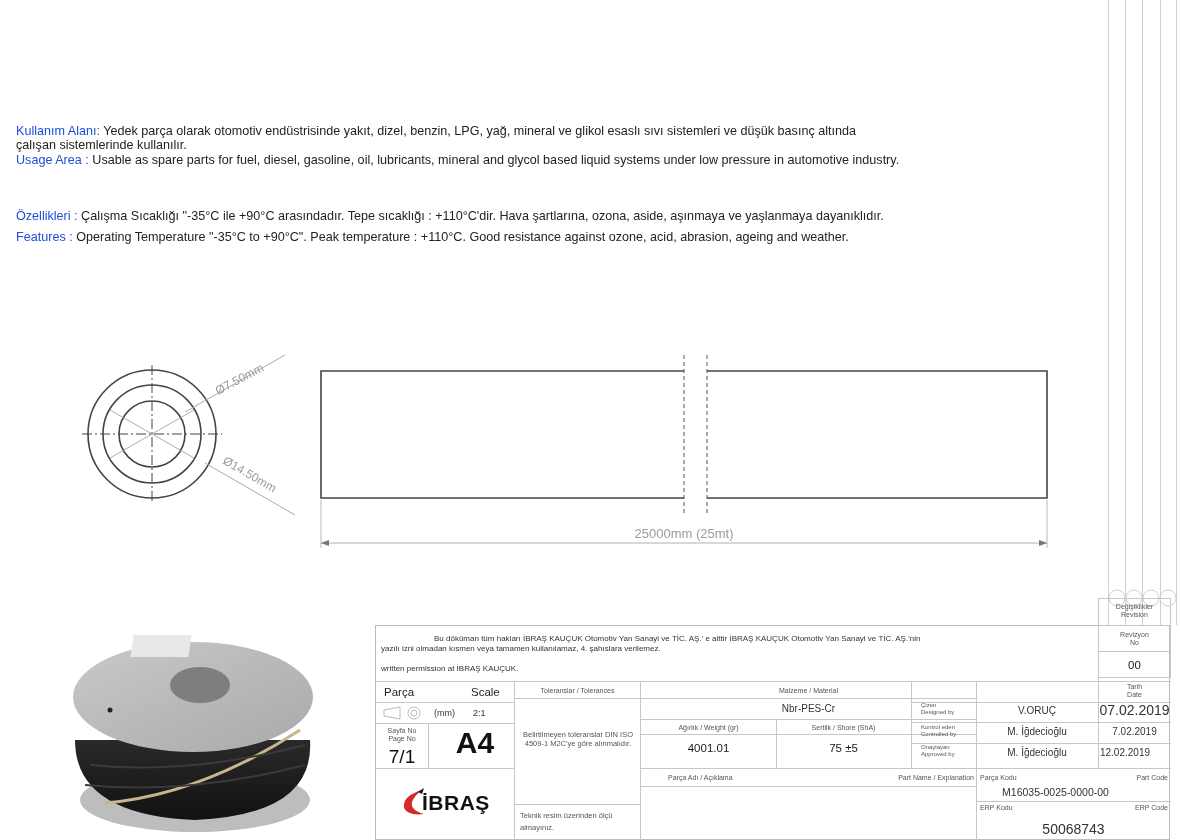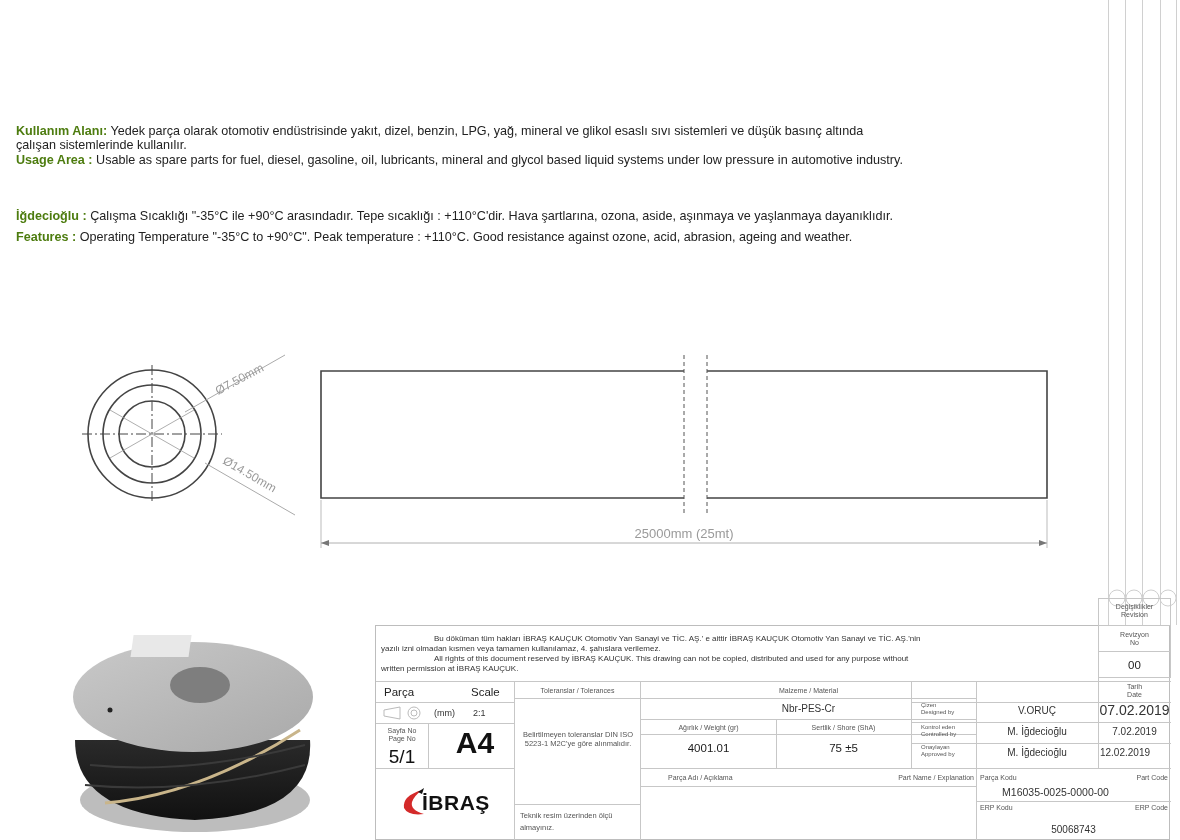--- a/index.html
+++ b/index.html
@@ -6,21 +6,21 @@
     html, body { width: 1180px; height: 840px; background: #ffffff; overflow: hidden; }
     body { position: relative; font-family: "Liberation Sans", sans-serif; color: #1a1a1a; }
 
     .abs { position: absolute; }
 
     
     .vline { position: absolute; top: 0; width: 1px; background: #d0d0d0; height: 625px; }
 
     
     .para { position: absolute; left: 16px; font-size: 12.6px; line-height: 15px; color: #222; white-space: nowrap; }
-    .para b { font-weight: bold; color: #4d7c0f; }
+    .para b { font-weight: normal; color: #1d4ed8; }
 
     
     svg { position: absolute; left: 0; top: 0; }
 
     
     .tb { position: absolute; border: 1px solid #bdbdbd; background: #fff; }
     .cell { position: absolute; border-right: 1px solid #c7c7c7; border-bottom: 1px solid #c7c7c7; overflow: hidden; }
     .tiny { font-size: 7px; line-height: 8px; color: #555; }
     .small { font-size: 9px; line-height: 11px; color: #333; }
     .med { font-size: 11.5px; color: #222; }
@@ -43,21 +43,21 @@
   <circle cx="9" cy="10" r="8" fill="none" stroke="#cfcfcf"></circle>
   <circle cx="26" cy="10" r="8" fill="none" stroke="#cfcfcf"></circle>
   <circle cx="43" cy="10" r="8" fill="none" stroke="#cfcfcf"></circle>
   <circle cx="60" cy="10" r="8" fill="none" stroke="#cfcfcf"></circle>
 </svg>
 
 <div class="para" style="top:124px;"><b>Kullanım Alanı:</b> <span>Yedek parça olarak otomotiv endüstrisinde yakıt, dizel, benzin, LPG, yağ, mineral ve glikol esaslı sıvı sistemleri ve düşük basınç altında</span></div>
 <div class="para" style="top:138px;"><span>çalışan sistemlerinde kullanılır.</span></div>
 <div class="para" style="top:153px;"><b>Usage Area :</b> <span>Usable as spare parts for fuel, diesel, gasoline, oil, lubricants, mineral and glycol based liquid systems under low pressure in automotive industry.</span></div>
 
-<div class="para" style="top:209px;"><b>İğdecioğlu :</b> <span>Çalışma Sıcaklığı "-35°C ile +90°C arasındadır. Tepe sıcaklığı : +110°C'dir. Hava şartlarına, ozona, aside, aşınmaya ve yaşlanmaya dayanıklıdır.</span></div>
+<div class="para" style="top:209px;"><b>Özellikleri :</b> <span>Çalışma Sıcaklığı "-35°C ile +90°C arasındadır. Tepe sıcaklığı : +110°C'dir. Hava şartlarına, ozona, aside, aşınmaya ve yaşlanmaya dayanıklıdır.</span></div>
 <div class="para" style="top:230px;"><b>Features :</b> <span>Operating Temperature "-35°C to +90°C". Peak temperature : +110°C.  Good resistance against ozone, acid, abrasion, ageing and weather.</span></div>
 
 <svg width="1180" height="600" viewBox="0 0 1180 600">
 
   <g stroke="#444" fill="none">
     <circle cx="152" cy="434" r="64" stroke-width="1.6"></circle>
     <circle cx="152" cy="434" r="49" stroke-width="1.6"></circle>
     <circle cx="152" cy="434" r="33" stroke-width="1.6"></circle>
     <line x1="82" y1="434" x2="222" y2="434" stroke-width="1" stroke-dasharray="10,3,2,3"></line>
     <line x1="152" y1="365" x2="152" y2="503" stroke-width="1" stroke-dasharray="10,3,2,3"></line>
@@ -105,21 +105,20 @@
   <ellipse cx="133" cy="72" rx="120" ry="55" fill="url(#spoolTop)"></ellipse>
   <ellipse cx="140" cy="60" rx="30" ry="18" fill="#7e7e7e"></ellipse>
   <rect x="75" y="10" width="58" height="22" fill="#e8e8e8" transform="skewX(-8)"></rect>
   <circle cx="50" cy="85" r="2.5" fill="#222"></circle>
 </svg>
 
 <div class="tb" style="left:363px; top:625px; width:795px; height:215px;margin-left:12px;">
 
   <div class="notice" style="left:58px; top:8px;">Bu döküman tüm hakları İBRAŞ KAUÇUK Otomotiv Yan Sanayi ve TİC. AŞ.' e aittir İBRAŞ KAUÇUK Otomotiv Yan Sanayi ve TİC. AŞ.'nin</div>
   <div class="notice" style="left:5px; top:18px;">yazılı izni olmadan kısmen veya tamamen kullanılamaz, 4. şahıslara verilemez.</div>
-  <div class="notice" style="left:58px; top:28px;">All rights of this document reserved by İBRAŞ KAUÇUK. This drawing can not be copied, distributed and used for any purpose without</div>
   <div class="notice" style="left:5px; top:38px;">written permission at İBRAŞ KAUÇUK.</div>
 
   <div class="cell tiny ctr" style="left:722px; top:-28px; width:73px; height:28px; white-space:pre-line; padding-top:4px; border-left:1px solid #c7c7c7; border-top:1px solid #c7c7c7;">Değişiklikler
 Revision</div>
   <div class="cell tiny ctr" style="left:722px; top:0; width:73px; height:26px; white-space:pre-line; padding-top:5px; border-left:1px solid #c7c7c7;">Revizyon
 No</div>
   <div class="cell med ctr" style="left:722px; top:26px; width:73px; height:26px; line-height:26px; border-left:1px solid #c7c7c7;">00</div>
 
   <div class="abs" style="left:0; top:55px; width:795px; height:1px; background:#c7c7c7;"></div>
 
@@ -131,38 +130,38 @@
     <polygon points="2,4 18,1 18,13 2,10" fill="none" stroke="#bbb"></polygon>
     <circle cx="32" cy="7" r="6" fill="none" stroke="#bbb"></circle>
     <circle cx="32" cy="7" r="3" fill="none" stroke="#bbb"></circle>
   </svg>
   <div class="abs small" style="left:58px; top:82px;">(mm)</div>
   <div class="abs small" style="left:97px; top:82px;">2:1</div>
   <div class="abs" style="left:0; top:97px; width:138px; height:1px; background:#c7c7c7;"></div>
 
   <div class="abs tiny ctr" style="left:0; top:101px; width:52px; white-space:pre-line;">Sayfa No
 Page No</div>
-  <div class="abs ctr" style="left:0; top:120px; width:52px; font-size:19px; color:#111;">5/1</div>
+  <div class="abs ctr" style="left:0; top:120px; width:52px; font-size:19px; color:#111;">7/1</div>
   <div class="abs" style="left:52px; top:97px; width:1px; height:45px; background:#c7c7c7;"></div>
   <div class="abs ctr" style="left:60px; top:100px; width:78px; font-size:30px; font-weight:bold; color:#111;">A4</div>
   <div class="abs" style="left:0; top:142px; width:138px; height:1px; background:#c7c7c7;"></div>
 
   <div class="abs" style="left:22px; top:160px; width:110px; height:36px;">
     <svg width="30" height="32" viewBox="0 0 30 32" style="position:absolute; left:0; top:0;">
       <path d="M24 4 Q4 10 6 22 Q10 30 26 28 Q12 24 14 16 Q16 10 24 4 Z" fill="#d42a2a"></path>
       <path d="M20 6 L26 2 L24 8 Z" fill="#111"></path>
     </svg>
     <span style="position:absolute; left:24px; top:5px; font-size:21px; font-weight:bold; color:#111; letter-spacing:0.5px;">İBRAŞ</span>
   </div>
 
   <div class="abs" style="left:138px; top:55px; width:1px; height:160px; background:#c7c7c7;"></div>
 
   <div class="abs tiny ctr" style="left:139px; top:61px; width:125px;">Toleranslar / Tolerances</div>
   <div class="abs" style="left:139px; top:72px; width:125px; height:1px; background:#c7c7c7;"></div>
-  <div class="abs tiny ctr" style="left:142px; top:104px; width:120px; font-size:7.5px; line-height:9px; white-space:normal;">Belirtilmeyen toleranslar DIN ISO 5223-1 M2C'ye göre alınmalıdır.</div>
+  <div class="abs tiny ctr" style="left:142px; top:104px; width:120px; font-size:7.5px; line-height:9px; white-space:normal;">Belirtilmeyen toleranslar DIN ISO 4509-1 M2C'ye göre alınmalıdır.</div>
   <div class="abs" style="left:139px; top:178px; width:125px; height:1px; background:#c7c7c7;"></div>
   <div class="abs tiny" style="left:144px; top:184px; width:118px; font-size:7.5px; line-height:12px; white-space:normal;">Teknik resim üzerinden ölçü almayınız.</div>
   <div class="abs" style="left:264px; top:55px; width:1px; height:160px; background:#c7c7c7;"></div>
 
   <div class="abs tiny ctr" style="left:265px; top:61px; width:335px;">Malzeme / Material</div>
   <div class="abs" style="left:265px; top:72px; width:335px; height:1px; background:#c7c7c7;"></div>
   <div class="abs small ctr" style="left:265px; top:77px; width:335px; font-size:10px;">Nbr-PES-Cr</div>
   <div class="abs" style="left:265px; top:93px; width:335px; height:1px; background:#c7c7c7;"></div>
   <div class="abs tiny ctr" style="left:265px; top:98px; width:135px;">Ağırlık / Weight (gr)</div>
   <div class="abs tiny ctr" style="left:400px; top:98px; width:135px;">Sertlik / Shore (ShA)</div>
@@ -202,14 +201,14 @@
   <div class="abs" style="left:536px; top:96px; width:259px; height:1px; background:#c7c7c7;"></div>
   <div class="abs" style="left:536px; top:117px; width:259px; height:1px; background:#c7c7c7;"></div>
   <div class="abs" style="left:536px; top:142px; width:259px; height:1px; background:#c7c7c7;"></div>
 
   <div class="abs tiny" style="left:604px; top:148px;">Parça Kodu</div>
   <div class="abs tiny" style="left:740px; top:148px; width:52px; text-align:right;">Part Code</div>
   <div class="abs small ctr" style="left:600px; top:161px; width:159px; font-size:10.5px;">M16035-0025-0000-00</div>
   <div class="abs" style="left:601px; top:175px; width:194px; height:1px; background:#c7c7c7;"></div>
   <div class="abs tiny" style="left:604px; top:178px;">ERP Kodu</div>
   <div class="abs tiny" style="left:740px; top:178px; width:52px; text-align:right;">ERP Code</div>
-  <div class="abs small ctr" style="left:600px; top:198px; width:195px; font-size:10px;">50068743</div>
+  <div class="abs small ctr" style="left:600px; top:198px; width:195px; font-size:14px;">50068743</div>
 </div>
 
 </body></html>

